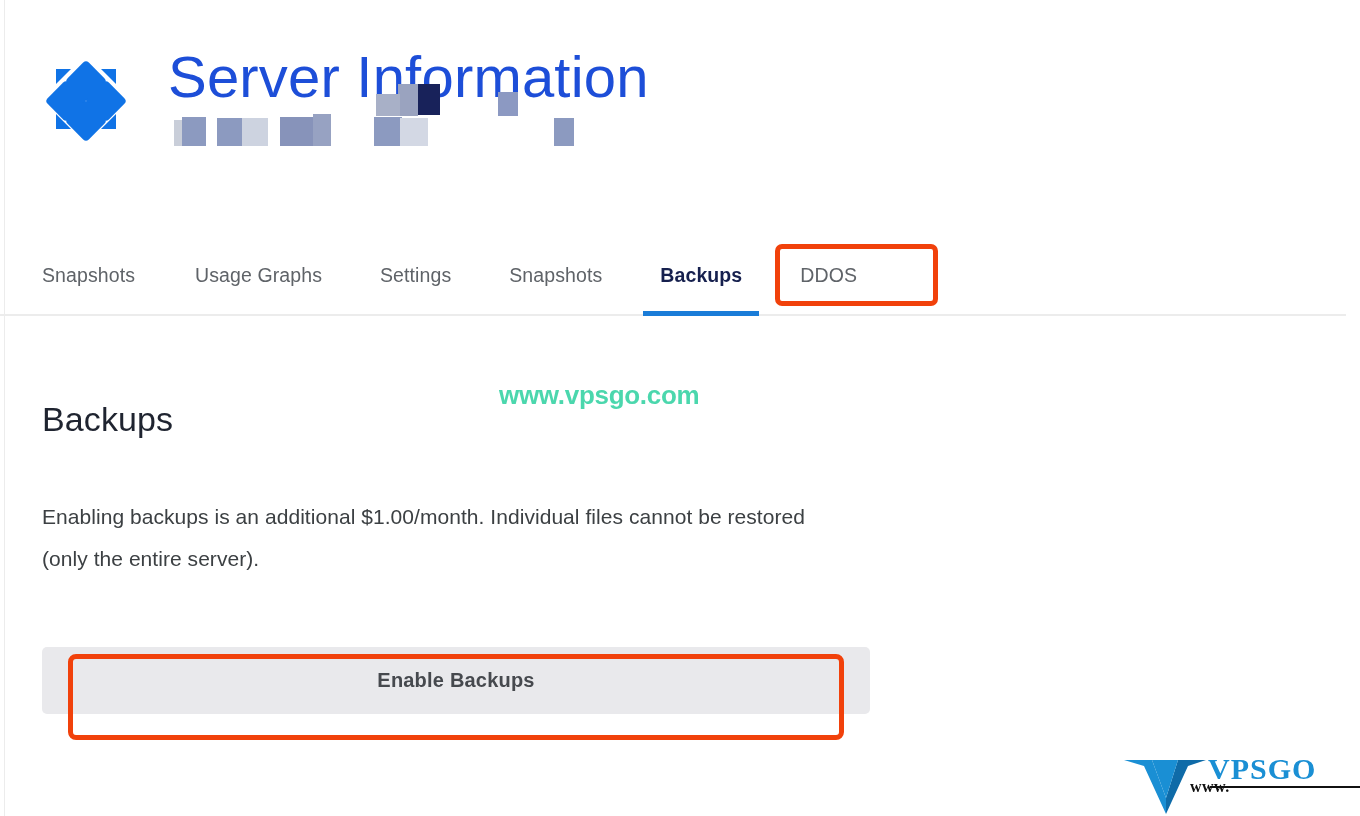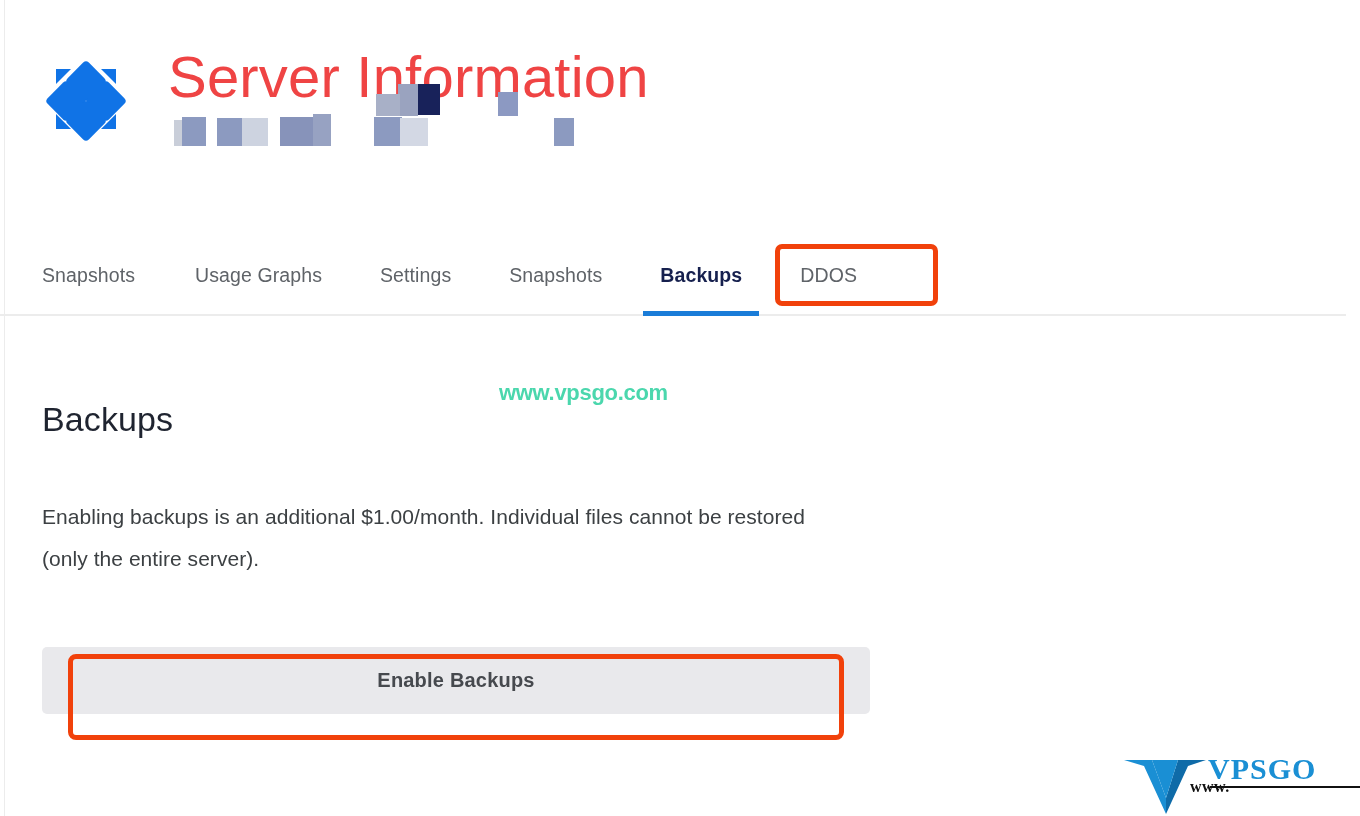--- a/index.html
+++ b/index.html
@@ -39,21 +39,21 @@
     top: 57px;
     width: 84px;
     height: 84px;
   }
   .page-title {
     position: absolute;
     left: 168px;
     top: 48px;
     font-size: 58px;
     font-weight: 300;
-    color: #ef4444;
+    color: #1d4ed8;
     letter-spacing: 0.2px;
     white-space: nowrap;
     line-height: 1;
   }
 
   
   .redaction {
     position: absolute;
     left: 160px;
     top: 84px;
@@ -188,21 +188,21 @@
     box-sizing: border-box;
     pointer-events: none;
     z-index: 5;
   }
 
   
   .wm-green {
     position: absolute;
     left: 499px;
     top: 380px;
-    font-size: 22px;
+    font-size: 26px;
     font-weight: 700;
     color: #4bd7ad;
     letter-spacing: -0.3px;
     white-space: nowrap;
     z-index: 6;
     pointer-events: none;
   }
   .wm-logo {
     position: absolute;
     left: 1122px;

